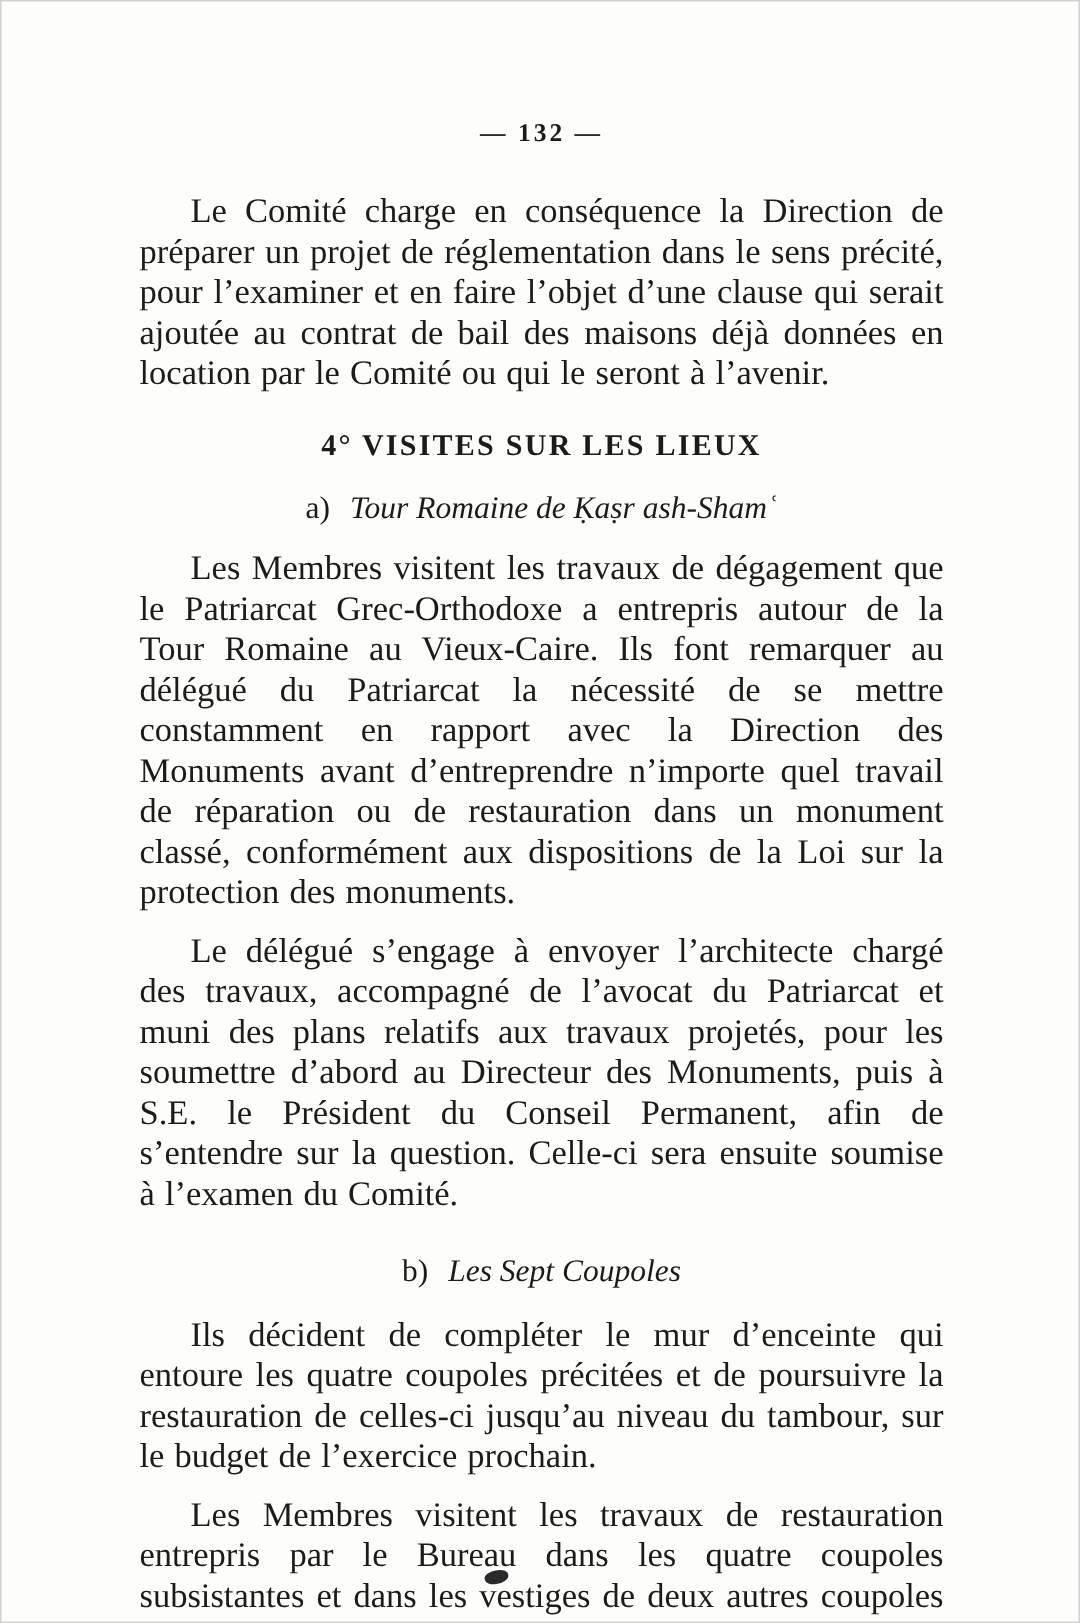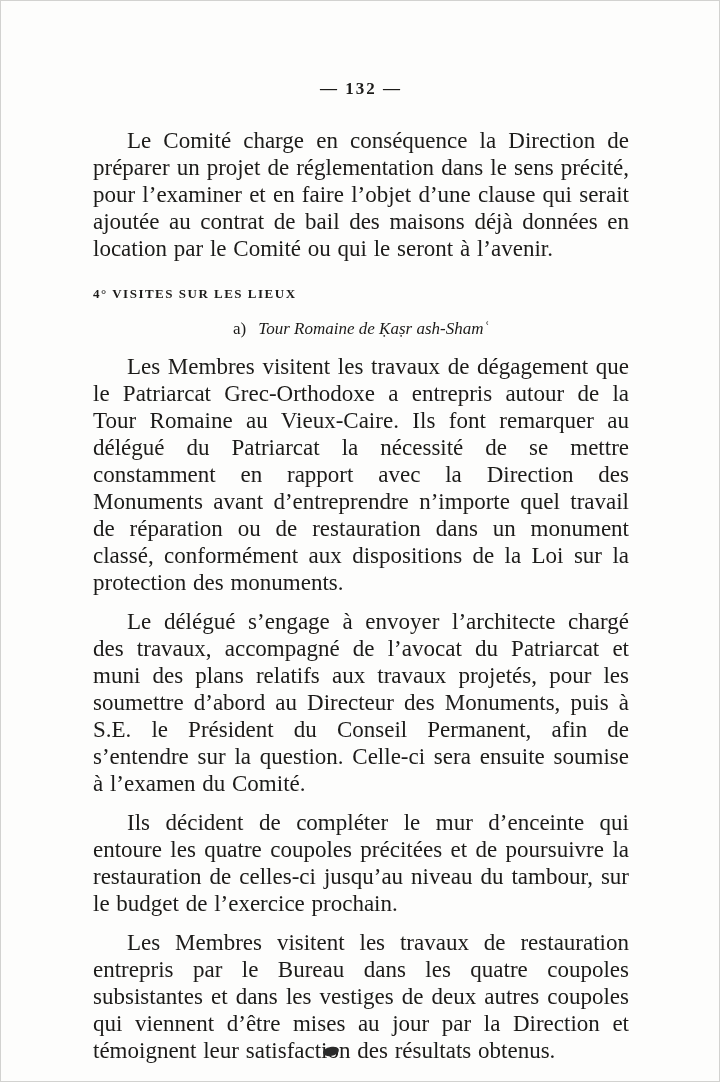--- a/index.html
+++ b/index.html
@@ -32,28 +32,29 @@
   }
   p.para {
     font-size: 23px;
     line-height: 27px;
     text-align: justify;
     text-indent: 34px;
     margin: 0 0 12px 0;
     word-spacing: 1px;
   }
   .section-heading {
-    font-size: 13px;
+    text-align: center;
+    font-size: 20px;
     font-weight: bold;
     letter-spacing: 1.5px;
     margin: 24px 0 6px 0;
   }
   .subheading {
     text-align: center;
-    font-size: 17px;
+    font-size: 21px;
     font-weight: normal;
     margin: 17px 0 14px 0;
   }
   .subheading .sub-label {
     font-style: normal;
     margin-right: 8px;
   }
   .subheading .sub-title {
     font-style: italic;
   }
@@ -85,20 +86,24 @@
 
   <h4 class="subheading">
     <span class="sub-label">a)</span>
     <span class="sub-title">Tour Romaine de Ḳaṣr ash-Shamʿ</span>
   </h4>
 
   <p class="para">Les Membres visitent les travaux de dégagement que le Patriarcat Grec-Orthodoxe a entrepris autour de la Tour Romaine au Vieux-Caire.  Ils font remarquer au délégué du Patriarcat la nécessité de se mettre constamment en rapport avec la Direction des Monuments avant d’entreprendre n’importe quel travail de réparation ou de restauration dans un monument classé, conformément aux dispositions de la Loi sur la protection des monuments.</p>
 
   <p class="para">Le délégué s’engage à envoyer l’architecte chargé des travaux, accompagné de l’avocat du Patriarcat et muni des plans relatifs aux travaux projetés, pour les soumettre d’abord au Directeur des Monuments, puis à S.E. le Président du Conseil Permanent, afin de s’entendre sur la question.  Celle-ci sera ensuite soumise à l’examen du Comité.</p>
 
+  <h4 class="subheading b-spacing">
+    <span class="sub-label">b)</span>
+    <span class="sub-title">Les Sept Coupoles</span>
+  </h4>
 
   <p class="para">Ils décident de compléter le mur d’enceinte qui entoure les quatre coupoles précitées et de poursuivre la restauration de celles-ci jusqu’au niveau du tambour, sur le budget de l’exercice prochain.</p>
 
   <p class="para">Les Membres visitent les travaux de restauration entrepris par le Bureau dans les quatre coupoles subsistantes et dans les vestiges de deux autres coupoles qui viennent d’être mises au jour par la Direction et témoignent leur satisfaction des résultats obtenus.</p>
 
   <div class="scan-artifact"></div>
 
 </div>
 
 </body></html>

